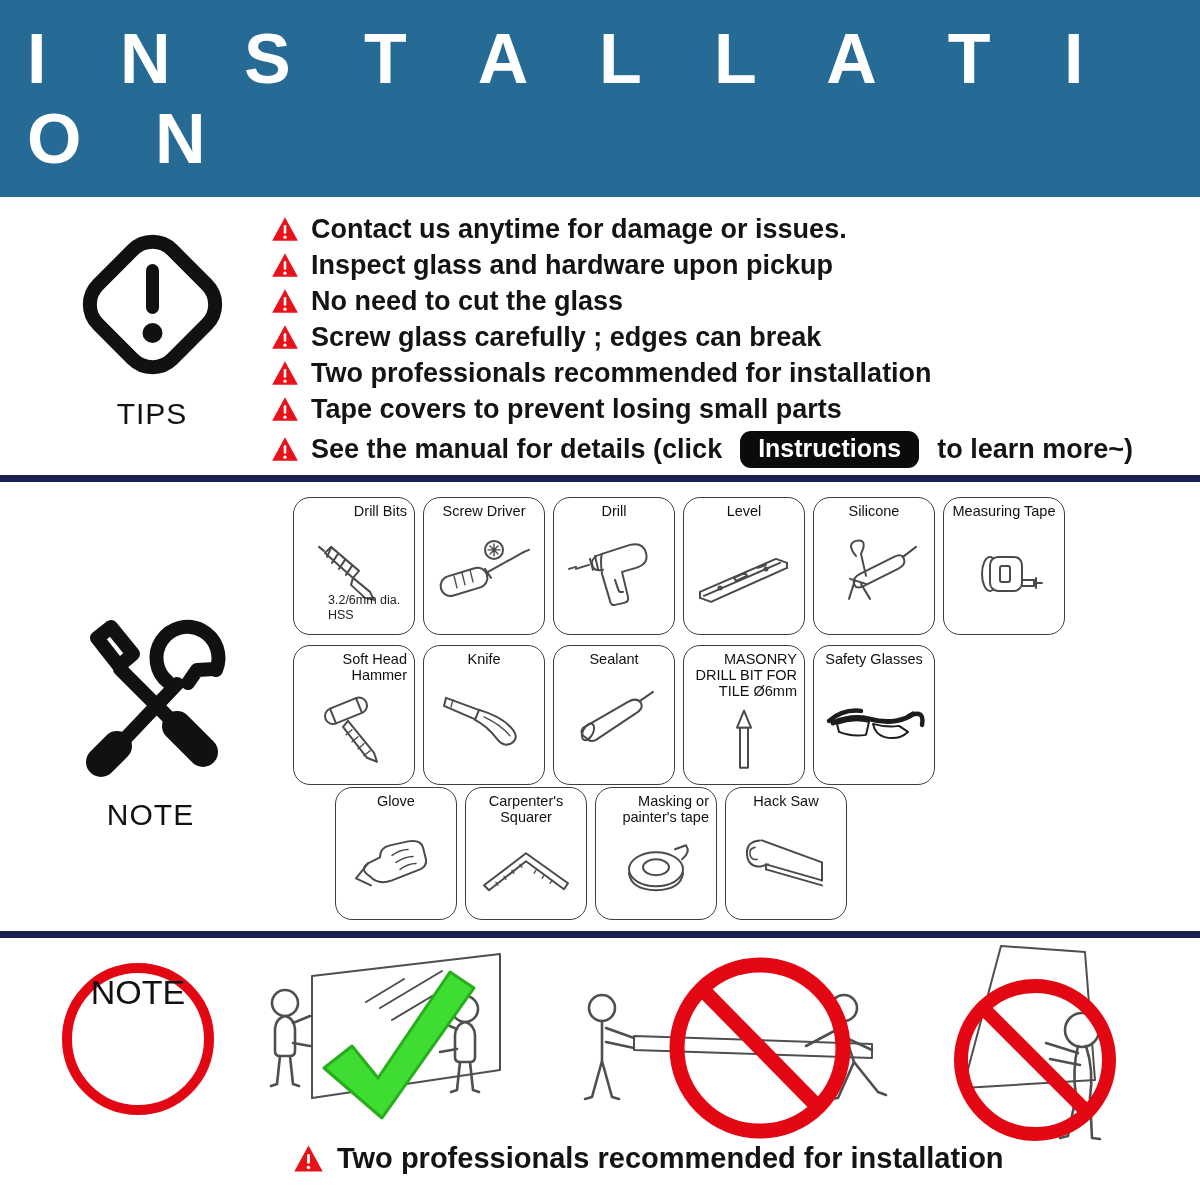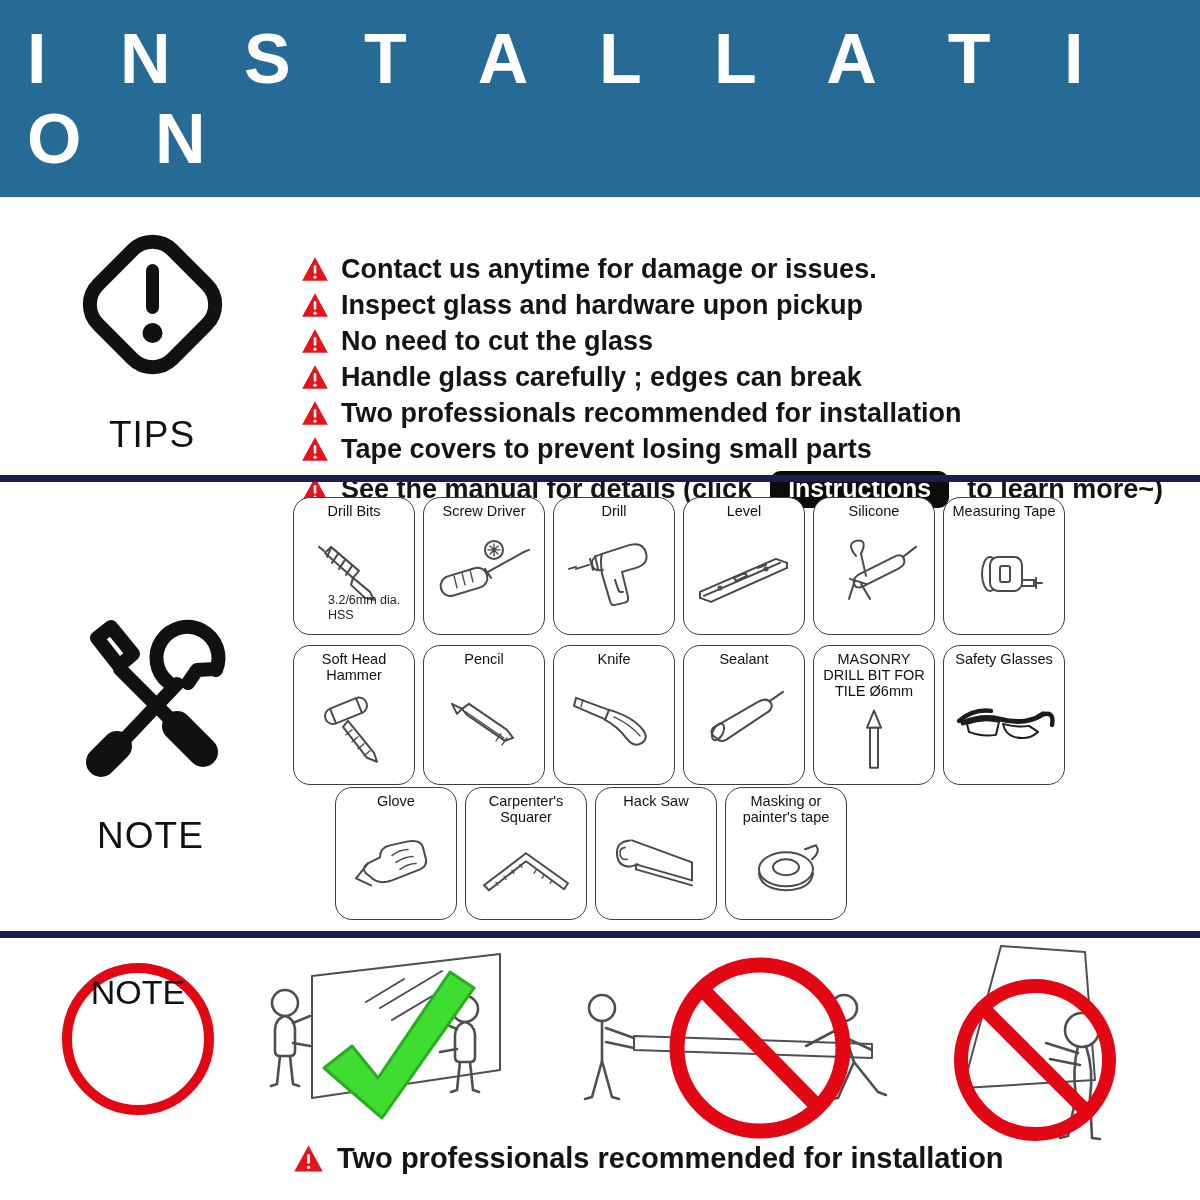--- a/index.html
+++ b/index.html
@@ -8,36 +8,36 @@
   
   .header{position:absolute;top:0;left:0;width:1200px;height:197px;background:#266a96;
           display:flex;align-items:center;justify-content:center;}
   .header-title{color:#fff;font-size:70px;font-weight:700;letter-spacing:27px;padding-left:27px;}
   
   .divider{position:absolute;left:0;width:1200px;height:7px;background:#17204f;}
   .divider-1{top:475px;} .divider-2{top:931px;}
   
   .tips-icon-block{position:absolute;left:52px;top:212px;width:200px;text-align:center;}
   .tips-icon-block svg{display:block;margin:0 auto;}
-  .section-label{font-size:37px;font-weight:400;letter-spacing:1px;color:#111;margin-top:17px;}
-  .tips-list{position:absolute;left:301px;top:211px;margin-top:40px;}
+  .section-label{font-size:30px;font-weight:400;letter-spacing:1px;color:#111;margin-top:0;}
+  .tips-list{position:absolute;left:271px;top:211px;}
   .tip-row{display:flex;align-items:center;gap:12px;height:36px;font-size:27px;font-weight:600;color:#141414;white-space:nowrap;}
   .tip-row.last{height:44px;}
   .tri{flex:0 0 auto;}
   .instructions-btn{display:inline-block;background:#0b0b0b;color:#fff;font-weight:700;font-size:25px;
        padding:5px 18px 7px;border-radius:11px;margin:0 6px;cursor:pointer;line-height:1;}
   
   .tools-icon-block{position:absolute;left:58px;top:614px;width:185px;text-align:center;}
   .tool-row{position:absolute;display:flex;gap:8px;left:293px;}
   .tool-row.r1{top:497px;} .tool-row.r2{top:645px;} .tool-row.r3{top:787px;padding-left:42px;}
   .card{width:122px;border:1.6px solid #3d3d3d;border-radius:17px;background:#fff;
         display:flex;flex-direction:column;position:relative;box-sizing:border-box;padding:5px 7px;}
   .r1 .card{height:138px;} .r2 .card{height:140px;} .r3 .card{height:133px;}
   .card-title{font-size:14.5px;line-height:1.12;text-align:center;color:#111;}
-  .card.a-left .card-title{text-align:center;}
+  .card.a-left .card-title{text-align:right;}
   .card-icon{flex:1;display:block;margin:auto;}
   .card-sub{position:absolute;left:34px;bottom:12px;font-size:12.5px;line-height:1.15;white-space:pre-line;color:#222;}
   
   .note-circle{position:absolute;left:62px;top:963px;width:132px;height:132px;border:10px solid #e30613;
        border-radius:50%;display:flex;justify-content:center;
        font-size:34px;font-weight:400;color:#111;}
   .illu{position:absolute;}
   .illu-ok{left:262px;top:946px;}
   .illu-no1{left:572px;top:956px;}
   .illu-no2{left:945px;top:938px;}
@@ -88,21 +88,21 @@
           <circle cx="12" cy="18" r="1.4" fill="#fff"></circle>
         </svg>
       <span>No need to cut the glass</span>
     </div>
     <div class="tip-row">
       <svg class="tri" width="28" height="26" viewBox="0 0 24 22">
           <path d="M12 1 L23 21 H1 Z" fill="#e8121a"></path>
           <rect x="10.9" y="7.5" width="2.2" height="7.5" rx="1.1" fill="#fff"></rect>
           <circle cx="12" cy="18" r="1.4" fill="#fff"></circle>
         </svg>
-      <span>Handle glass carefully ; edges can break</span>
+      <span>Screw glass carefully ; edges can break</span>
     </div>
     <div class="tip-row">
       <svg class="tri" width="28" height="26" viewBox="0 0 24 22">
           <path d="M12 1 L23 21 H1 Z" fill="#e8121a"></path>
           <rect x="10.9" y="7.5" width="2.2" height="7.5" rx="1.1" fill="#fff"></rect>
           <circle cx="12" cy="18" r="1.4" fill="#fff"></circle>
         </svg>
       <span>Two professionals recommended for installation</span>
     </div>
     <div class="tip-row">
@@ -229,31 +229,20 @@
           <g transform="rotate(-22 42 18)">
             <rect x="20" y="10" width="44" height="16" rx="8" fill="#fff"></rect>
             <path d="M28,10 v16 M56,10 v16"></path>
           </g>
           <path d="M44,28 L70,60 l3,9 -10,-4 -24,-31 z" fill="#fff"></path>
           <path d="M48,37 l-6,5 M54,44 l-6,5 M60,51 l-6,5 M66,58 l-6,5" stroke-width="1.4"></path>
         </g>
       </svg>
     </div>
     <div class="card">
-      <div class="card-title">Pencil</div>
-      <svg class="card-icon" width="104" height="80" viewBox="0 0 104 80">
-        <g class="line-art">
-          <path d="M30,26 l-10,-5 5,10 z" fill="#fff"></path>
-          <path d="M30,26 l7,-5 38,26 6,8 -8,3 -38,-26 z" fill="#fff"></path>
-          <path d="M34,29 l38,26" stroke-width="1.2"></path>
-          <path d="M69,51 l-5,7 M75,55 l-5,7" stroke-width="1.4"></path>
-        </g>
-      </svg>
-    </div>
-    <div class="card">
       <div class="card-title">Knife</div>
       <svg class="card-icon" width="104" height="82" viewBox="0 0 104 82">
         <g class="line-art">
           <path d="M14,16 L52,30 l-3,10 L12,24 z" fill="#fff"></path>
           <path d="M21,18 l-2,7" stroke-width="1.4"></path>
           <path d="M47,28 q24,7 34,20 q6,8 -1,13 q-8,5 -15,-4 q-10,-13 -22,-19 z" fill="#fff"></path>
           <path d="M52,35 q17,8 26,19" stroke-width="1.4"></path>
         </g>
       </svg>
     </div>
@@ -303,40 +292,40 @@
     </div>
     <div class="card">
       <div class="card-title">Carpenter's Squarer</div>
       <svg class="card-icon" width="104" height="72" viewBox="0 0 104 72">
         <g class="line-art">
           <path d="M10,52 L52,20 94,50 l-4,6 L52,28 15,57 z" fill="#fff"></path>
           <path d="M22,49 l2,3 M30,43 l2,3 M38,37 l2,3 M46,31 l2,3 M62,37 l-2,3 M70,42 l-2,3 M78,47 l-2,3" stroke-width="1.3"></path>
         </g>
       </svg>
     </div>
+    <div class="card a-left">
+      <div class="card-title">Masking or painter's tape</div>
+      <svg class="card-icon" width="104" height="64" viewBox="0 0 104 64">
+        <g class="line-art">
+          <path d="M78,22 q9,-7 4,-14 l-11,4" fill="#fff"></path>
+          <ellipse cx="52" cy="32" rx="27" ry="17" fill="#fff"></ellipse>
+          <path d="M25,36 q2,16 27,17 q25,-1 27,-17"></path>
+          <ellipse cx="52" cy="30" rx="13" ry="8" fill="#fff"></ellipse>
+        </g>
+      </svg>
+    </div>
     <div class="card">
       <div class="card-title">Hack Saw</div>
       <svg class="card-icon" width="104" height="78" viewBox="0 0 104 78">
         <g class="line-art">
           <path d="M26,18 q-14,1 -13,14 q1,13 14,12 l7,-2" fill="#fff"></path>
           <path d="M21,25 q-6,1 -5,7 q1,6 7,5" stroke-width="1.6"></path>
           <path d="M28,18 L88,40 v18"></path>
           <path d="M32,42 L88,58 M32,47 L88,63"></path>
           <path d="M32,42 v5"></path>
-        </g>
-      </svg>
-    </div>
-    <div class="card a-left">
-      <div class="card-title">Masking or painter's tape</div>
-      <svg class="card-icon" width="104" height="64" viewBox="0 0 104 64">
-        <g class="line-art">
-          <path d="M78,22 q9,-7 4,-14 l-11,4" fill="#fff"></path>
-          <ellipse cx="52" cy="32" rx="27" ry="17" fill="#fff"></ellipse>
-          <path d="M25,36 q2,16 27,17 q25,-1 27,-17"></path>
-          <ellipse cx="52" cy="30" rx="13" ry="8" fill="#fff"></ellipse>
         </g>
       </svg>
     </div>
   </div>
 
   <div class="divider divider-2"></div>
 
   <div class="note-circle">
     <span>NOTE</span>
   </div>

